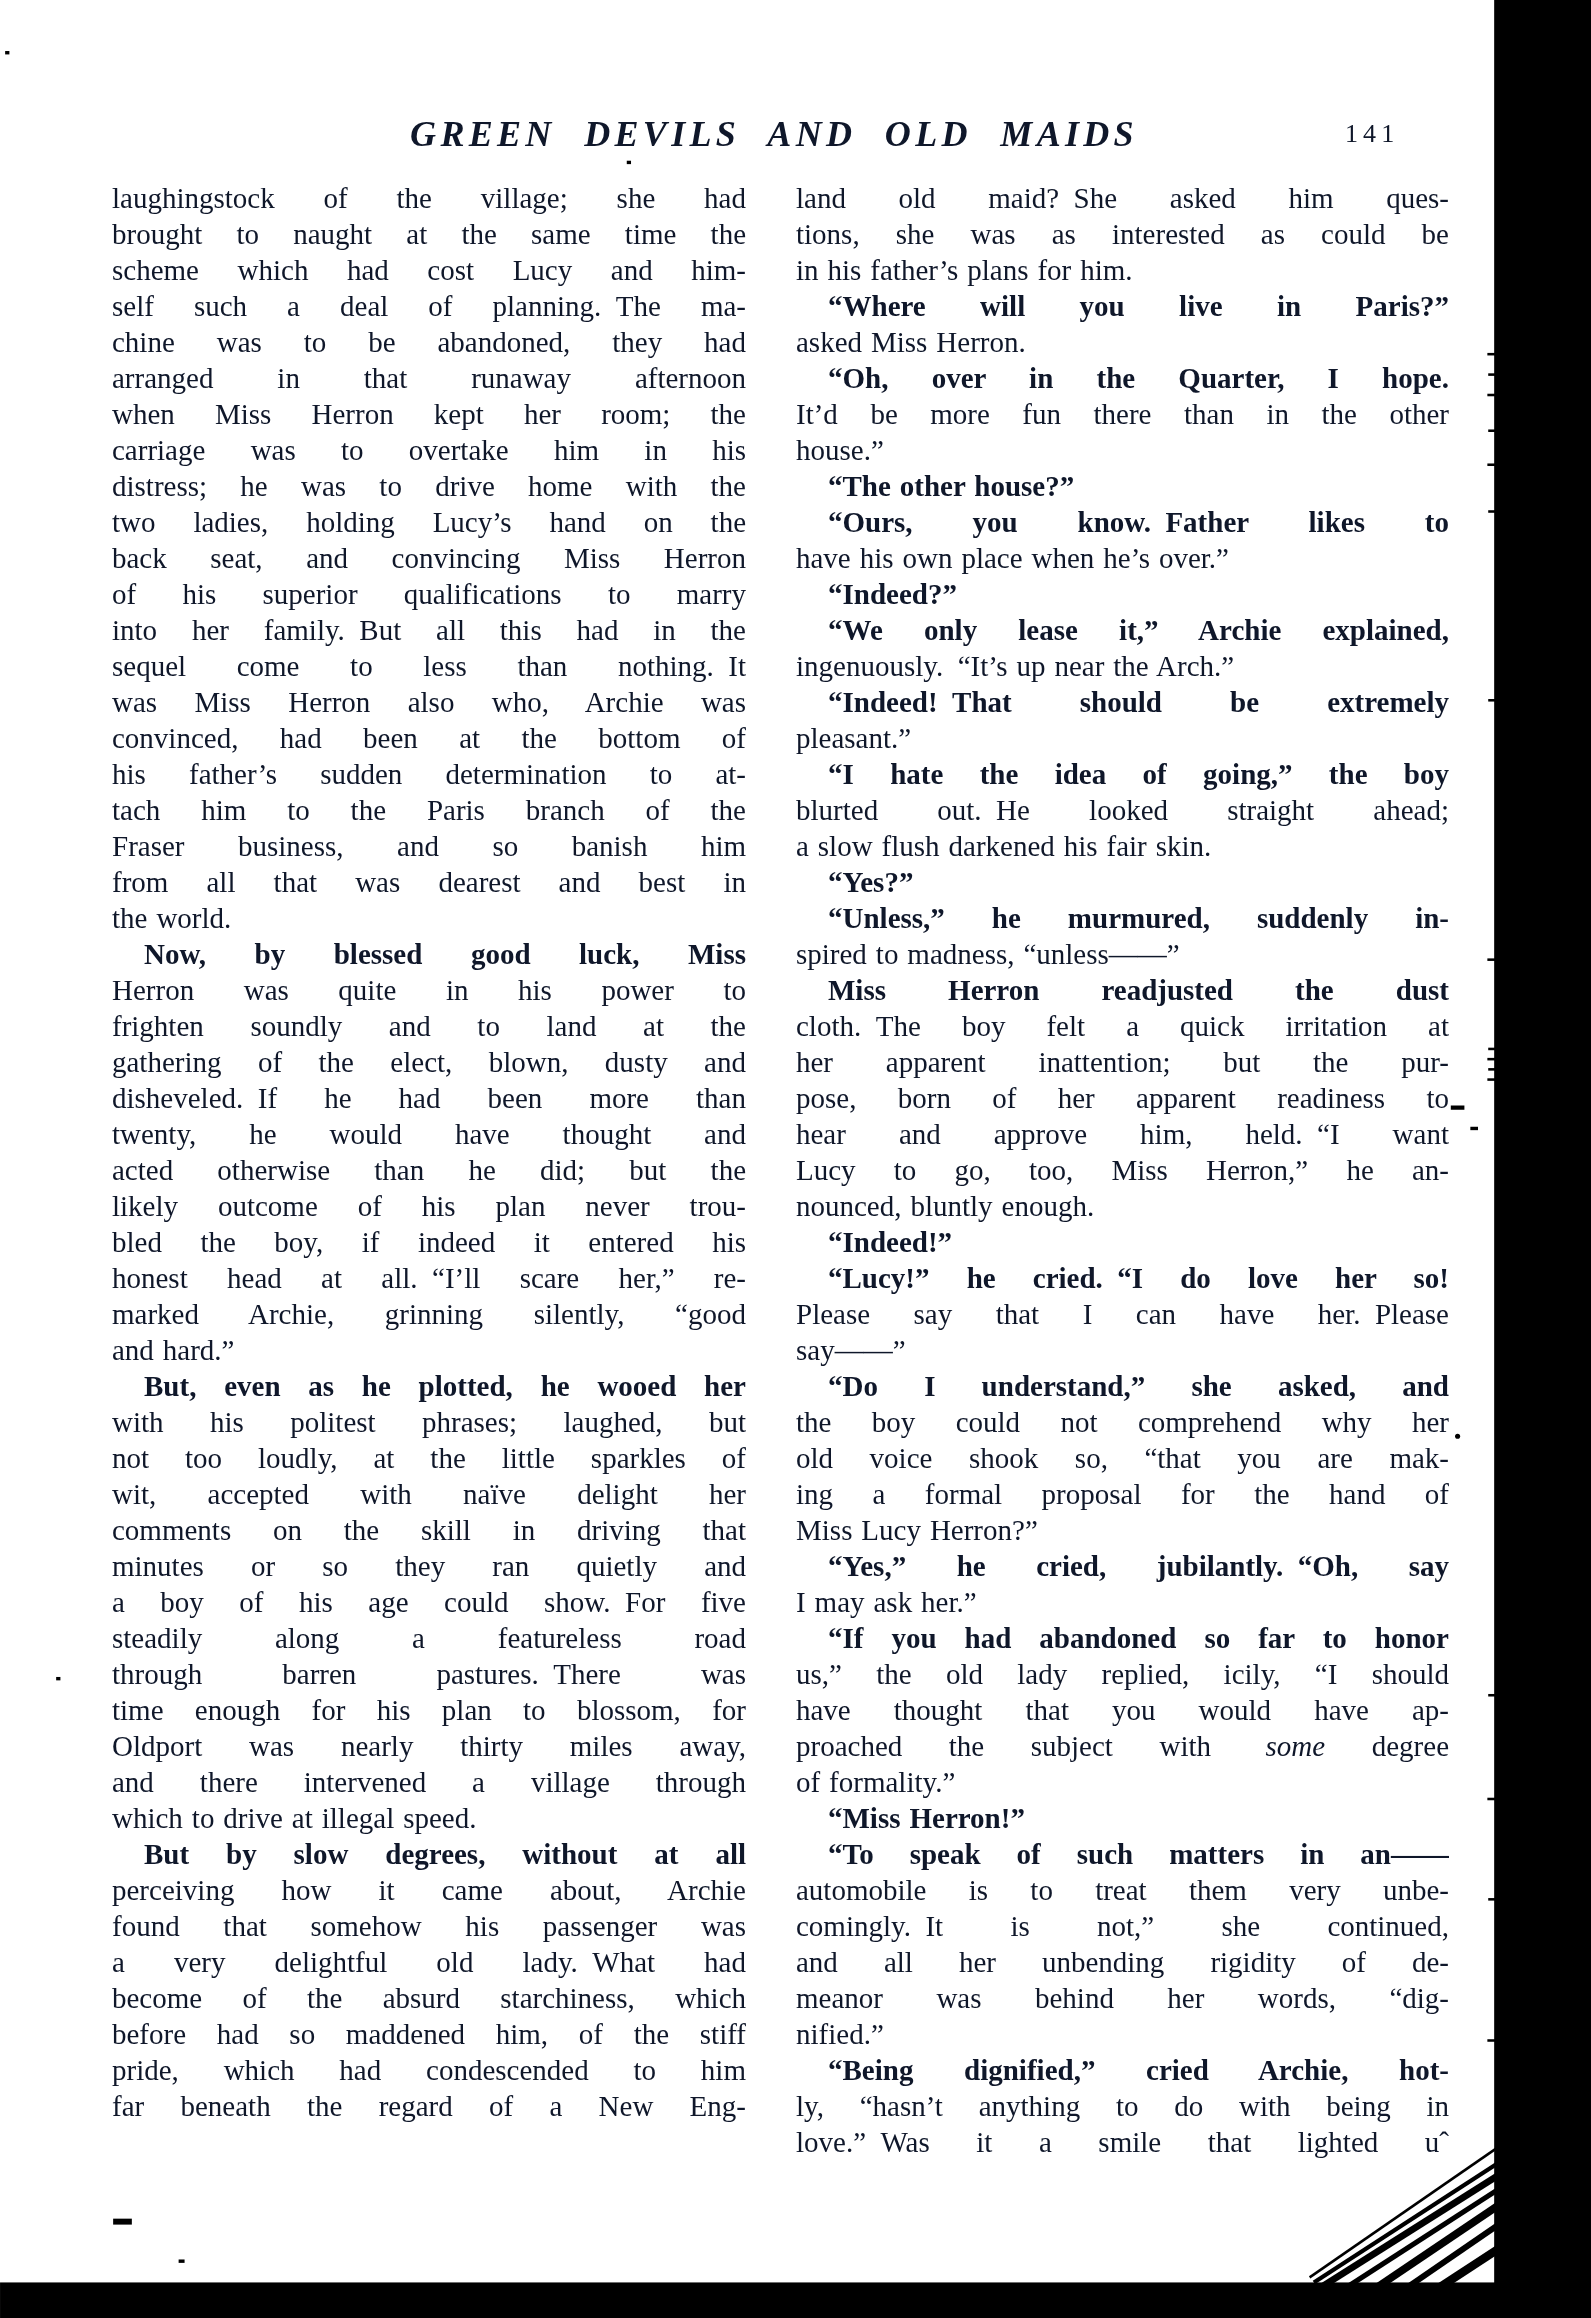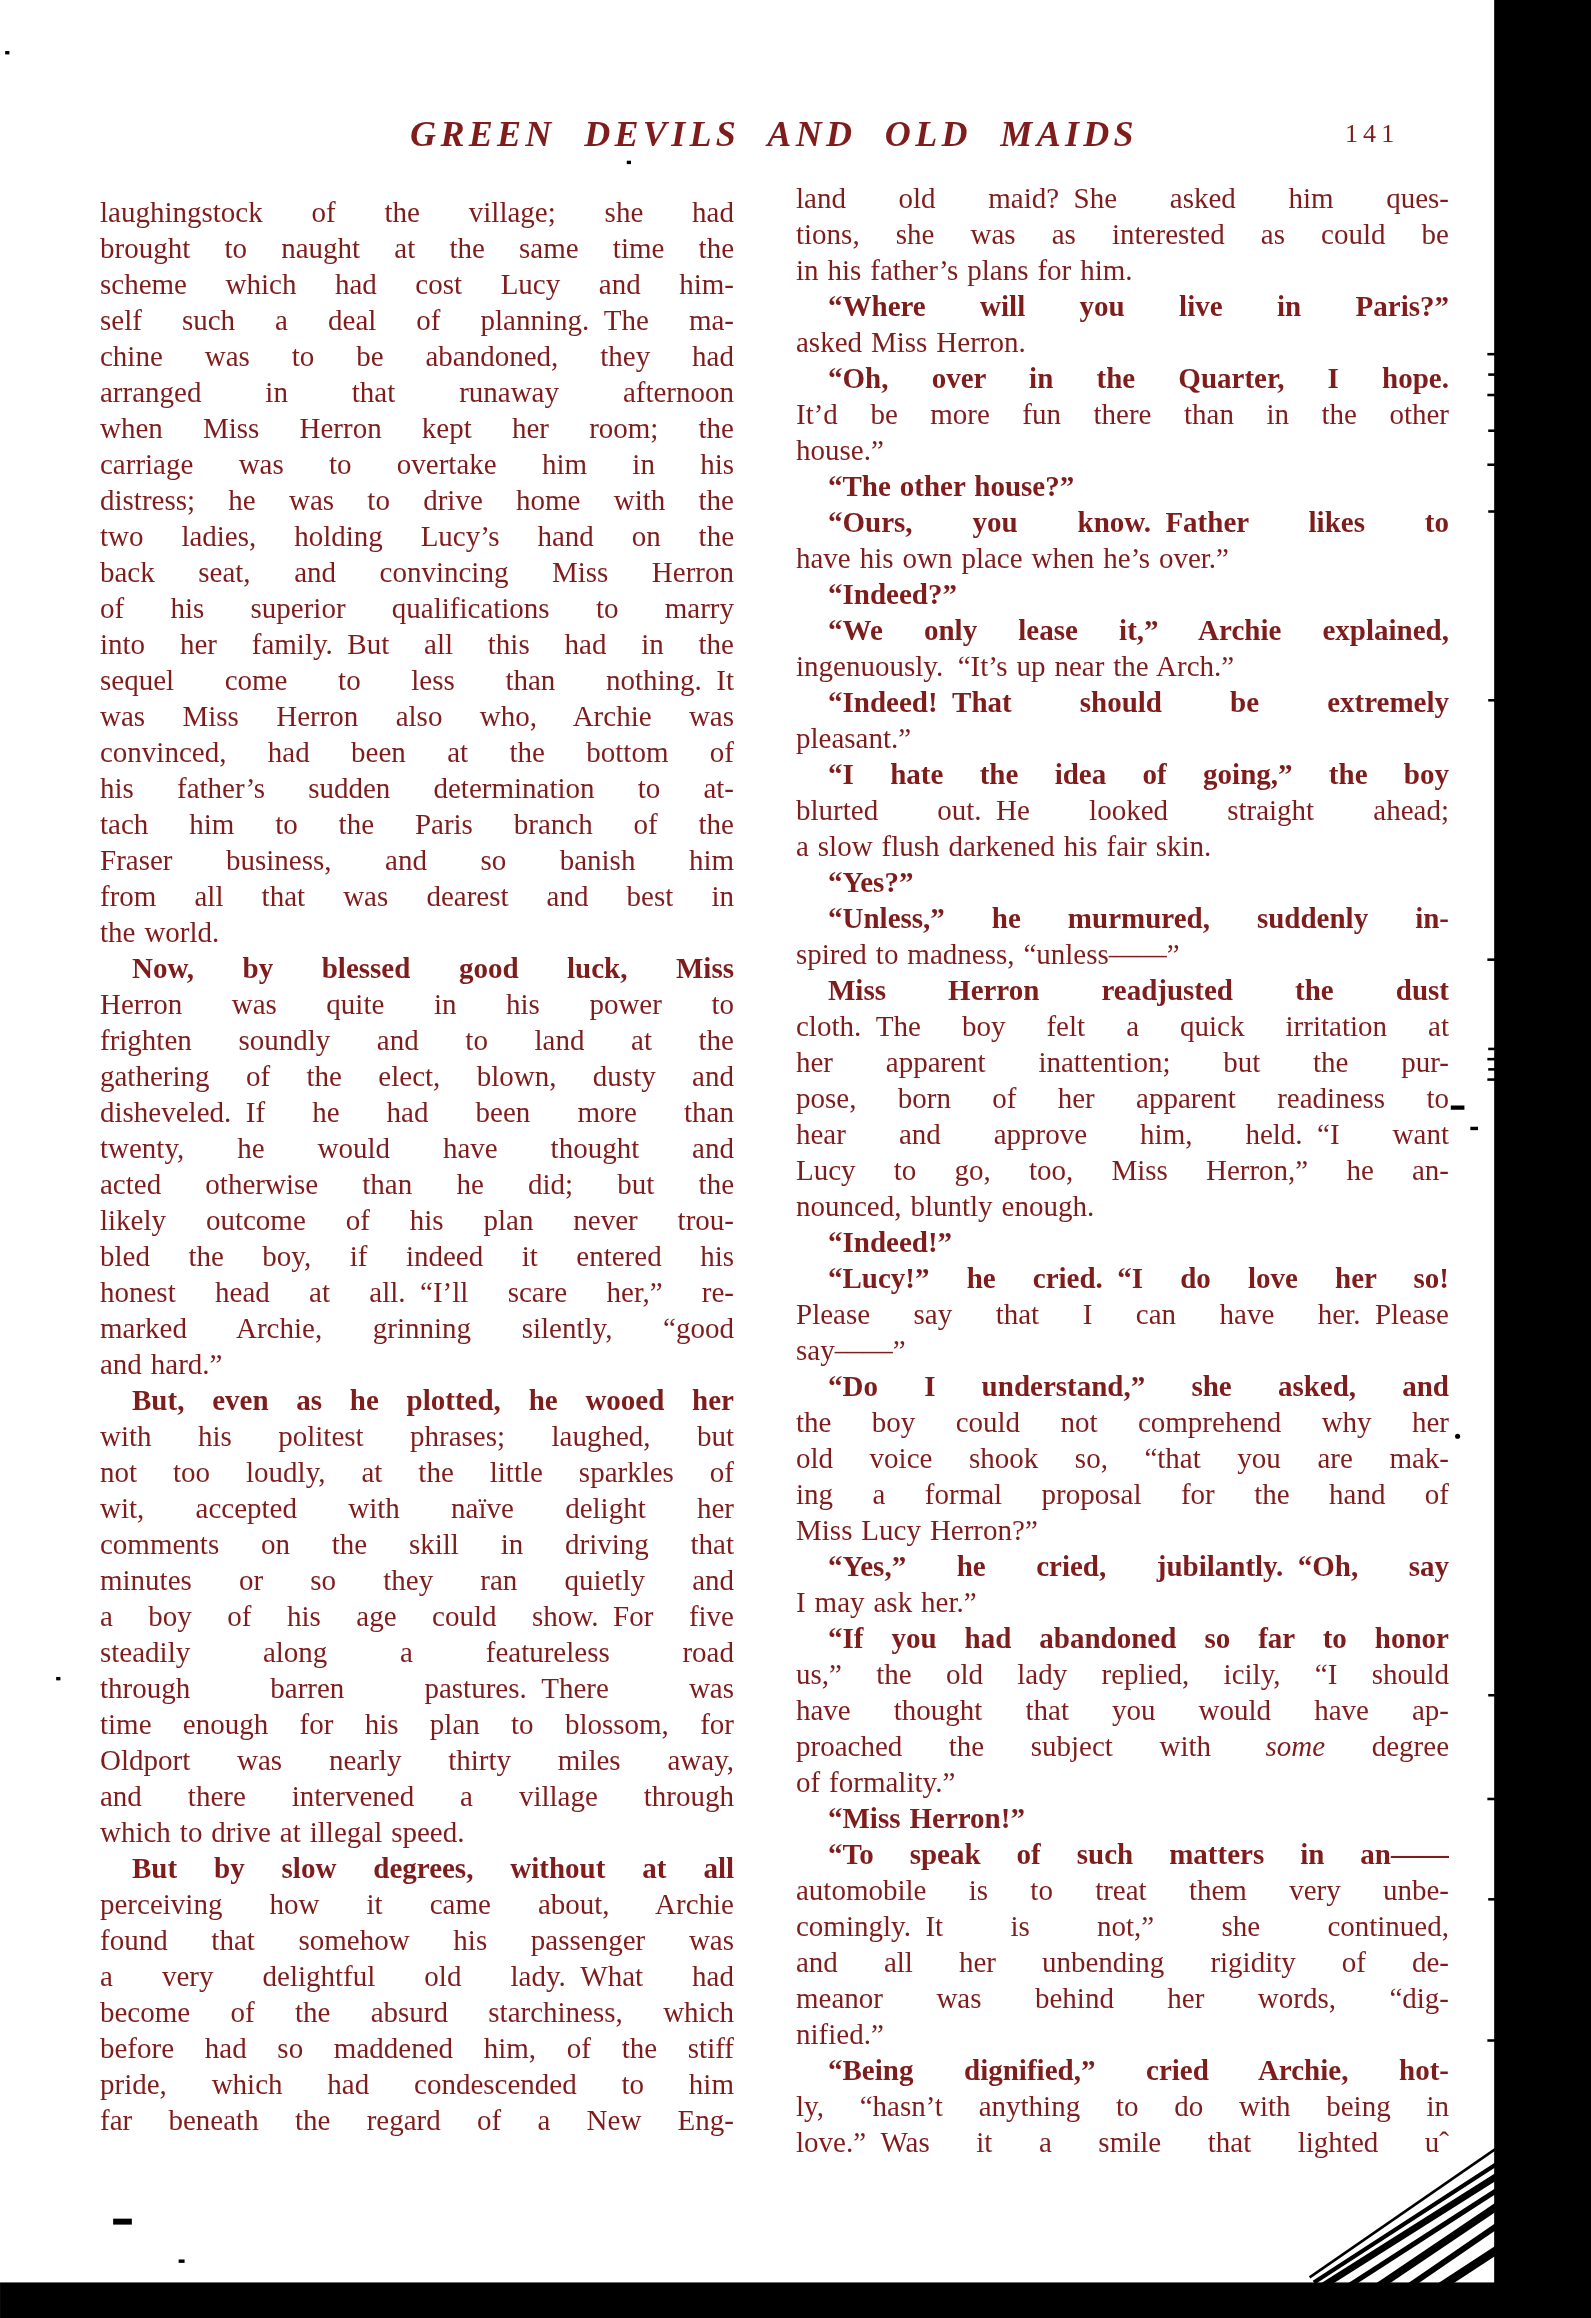--- a/index.html
+++ b/index.html
@@ -2,41 +2,41 @@
 <html style="font-size:13.6px"><head>
 <meta charset="utf-8">
 <style>
   html,body{margin:0;padding:0;background:#e8e8e8;}
   #page{
     position:relative;
     width:1592px;height:2319px;
     background:#ffffff;
     overflow:hidden;
     font-family:"Liberation Serif","DejaVu Serif",serif;
-    color:#7f1d1d;
+    color:#0f172a;
   }
   .running-title{
     position:absolute;
     top:113px;left:100px;width:1348px;
     text-align:center;
     font-style:italic;
     font-weight:bold;
     font-size:36px;
     letter-spacing:4.3px;
     word-spacing:15.3px;
     white-space:nowrap;
   }
   .folio{
     position:absolute;
     top:119px;left:1345px;
     font-size:26px;
     letter-spacing:5.1px;
   }
   .col{position:absolute;top:180px;}
-  #col-left{left:100px;width:634px;margin-top:14px;}
+  #col-left{left:112px;width:634px;}
   #col-right{left:796px;width:653px;}
   .line{
     font-size:29px;
     line-height:36px;
     height:36px;
     text-align:justify;
     text-align-last:justify;
     word-spacing:1.7px;
     overflow:hidden;
   }

